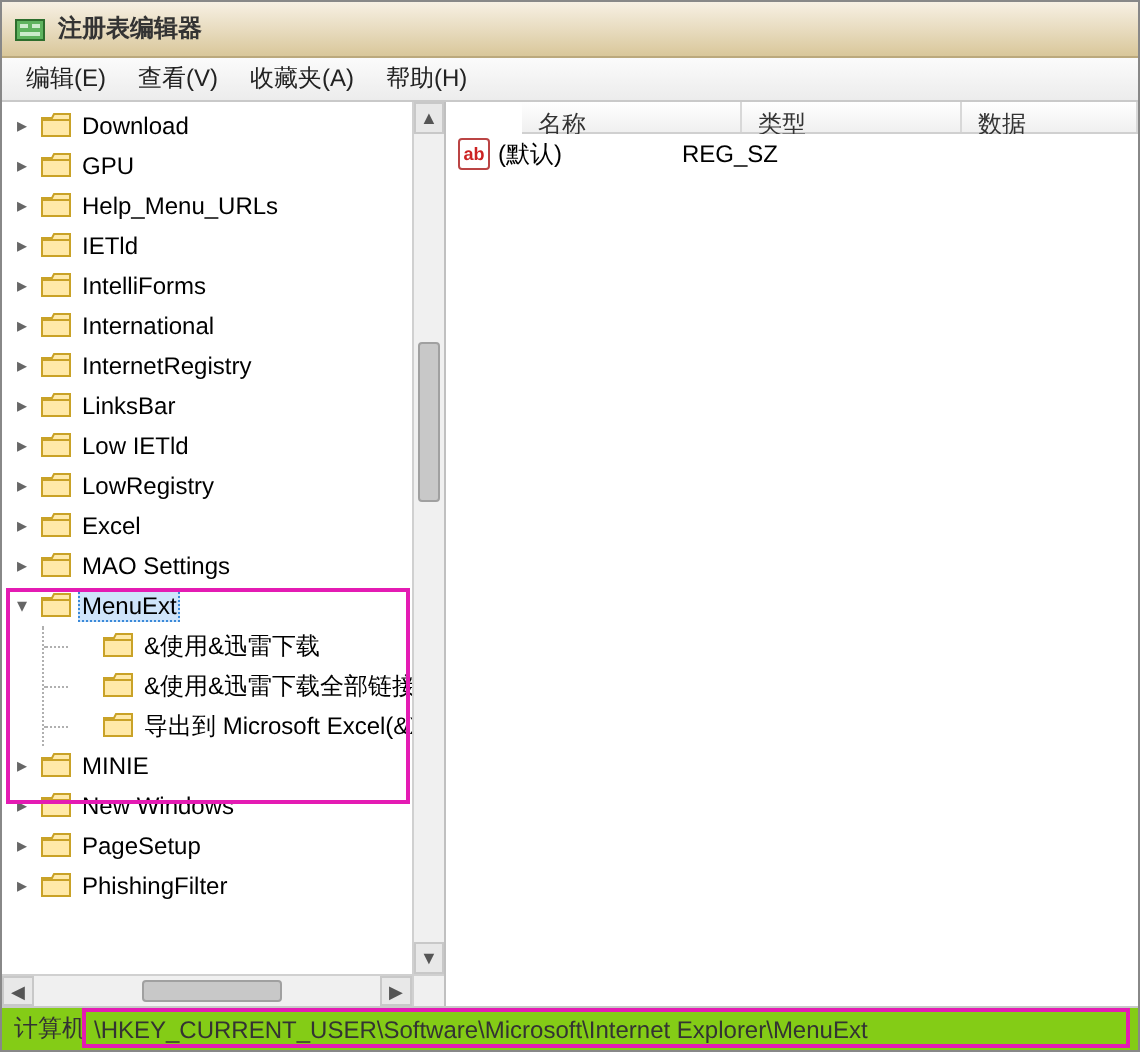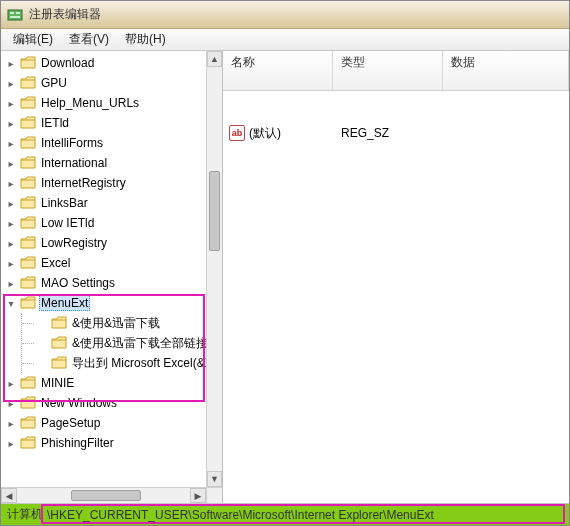--- a/index.html
+++ b/index.html
@@ -17,21 +17,21 @@
   .titlebar {
     height: 28px;
     background: linear-gradient(to bottom, #f7f0e3, #e8dcc0 50%, #d9c79a);
     border-bottom: 1px solid #bba97d;
     display: flex;
     align-items: center;
     padding: 0 6px;
     gap: 6px;
   }
   .titlebar .icon { width: 16px; height: 16px; display:flex; align-items:center; justify-content:center;}
-  .titlebar .title { color: #333; font-size: 12px; }
+  .titlebar .title { color: #333; font-size: 12px; font-weight: bold; }
   
   .menubar {
     height: 22px;
     background: linear-gradient(to bottom, #fbfbfb, #ececec);
     border-bottom: 1px solid #c9c9c9;
     display: flex;
     align-items: center;
     padding: 0 4px;
   }
   .menubar .menu {
@@ -101,35 +101,36 @@
     position:absolute; border:2px solid #e41bb3; pointer-events:none;
   }
   
   .list-pane {
     flex: 1;
     display:flex; flex-direction:column;
     overflow:hidden;
     position: relative;
   }
   .list-header {
-    height: 40px;
+    height: 16px;
     display:flex;
     background: linear-gradient(to bottom, #fff, #f0f0f0);
     border-bottom: 1px solid #d0d0d0;
+    margin-left: 38px;
   }
   .list-header .col {
     border-right: 1px solid #d8d8d8;
     padding: 3px 8px;
     color:#333;
   }
   .col-name { width: 110px; }
   .col-type { width: 110px; }
   .col-data { flex:1; }
   .list-rows { flex:1; background:#fff; }
-  .list-row { display:flex; height:20px; align-items:center;margin-top:32px; }
+  .list-row { display:flex; height:20px; align-items:center; }
   .list-row .cell-name { width:110px; padding-left:6px; display:flex; align-items:center; gap:4px;}
   .list-row .cell-type { width:110px; padding-left:8px;}
   .list-row .cell-data { flex:1; padding-left:8px;}
   .val-icon { width:16px; height:16px; border:1px solid #b44; border-radius:2px; background:#fff; display:flex; align-items:center; justify-content:center; }
   .val-icon span { color:#c22; font-weight:bold; font-size:9px; line-height:1;}
   
   .statusbar {
     height: 22px;
     background: #84cc16;
     border-top: 1px solid #c9c9c9;
@@ -151,20 +152,21 @@
         <rect x="9" y="5" width="4" height="2" fill="#cdeccd"></rect>
         <rect x="3" y="9" width="10" height="2" fill="#cdeccd"></rect>
       </svg>
   </span>
   <span class="title">注册表编辑器</span>
 </div>
 
 <div class="menubar">
   <div class="menu">编辑(E)</div>
   <div class="menu">查看(V)</div>
+  <div class="menu">收藏夹(A)</div>
   <div class="menu">帮助(H)</div>
 </div>
 
 <div class="main">
 
   <div class="tree-pane">
     <div class="tree-scroll">
       <div id="tree-root">
           <div class="node" style="padding-left: 2px;">
             <span class="twisty">▸</span>

